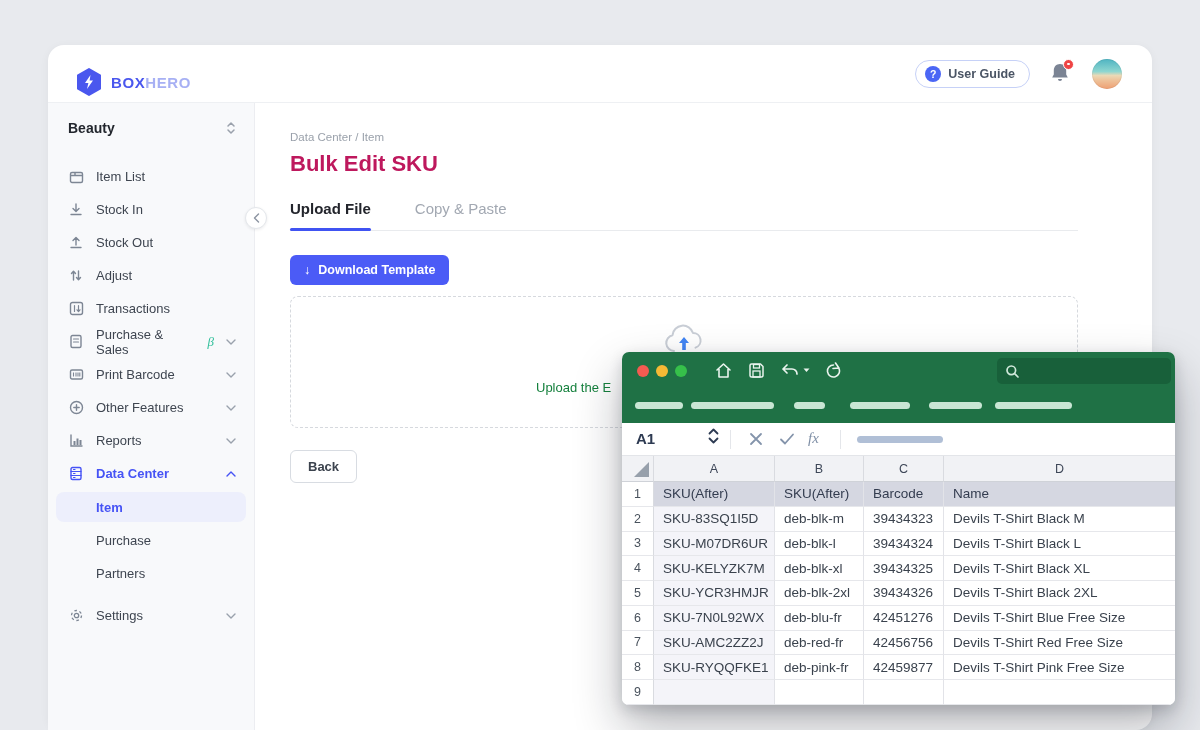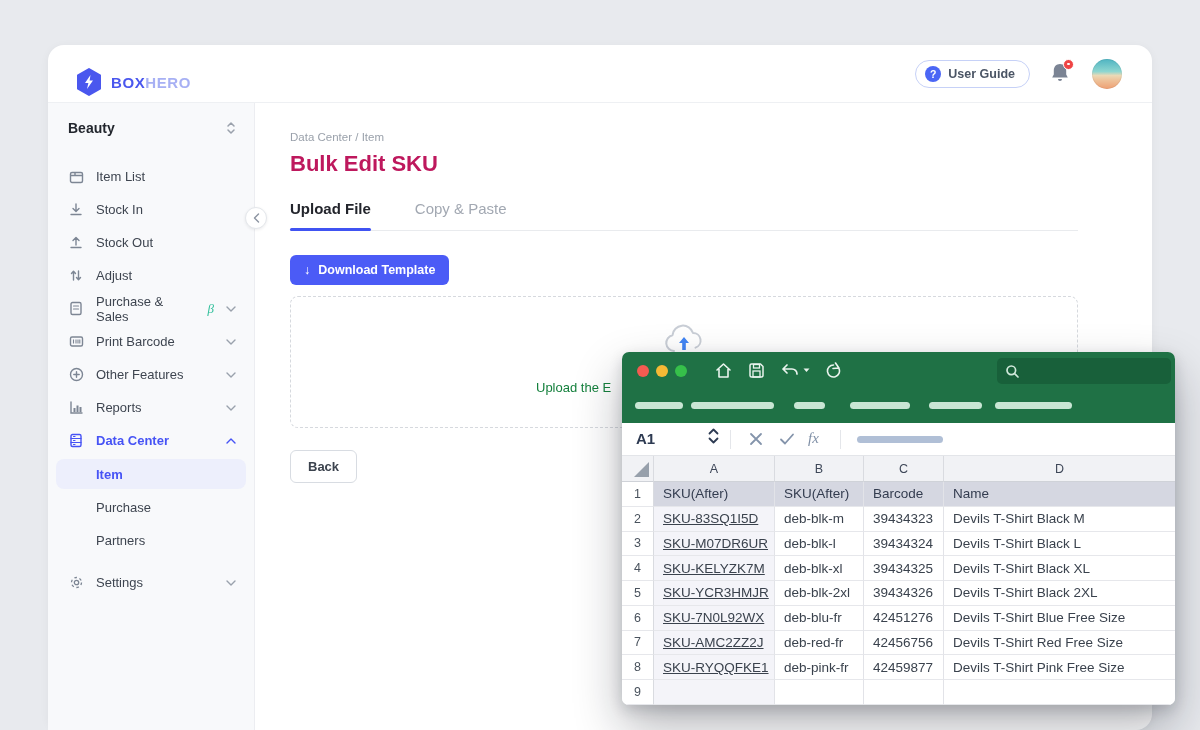--- a/index.html
+++ b/index.html
@@ -132,21 +132,21 @@
   .rownum {
     display:flex; align-items:center; justify-content:center; font-size:12.5px; color:#49525d;
     border-right:1px solid #d9dbe0; border-bottom:1px solid #e6e7eb; background:#fff;
   }
   .cell {
     display:flex; align-items:center; padding-left:9px; white-space:nowrap; overflow:hidden;
     border-right:1px solid #e2e3e8; border-bottom:1px solid #e6e7eb; background:#fff;
   }
   .cell:last-child { border-right:none; }
   .drow.hdr .cell { background:#d5d7e1; color:#333c4f; }
-  .drow .cell.tint { background:#f4f4f9;text-decoration:underline; }
+  .drow .cell.tint { background:#f4f4f9; }
 </style>
 </head>
 <body>
 
 <div class="card">
 
   <div class="app-header">
     <div class="logo">
       <svg width="26" height="28" viewBox="0 0 26 28">
         <path d="M13 1 L24 7.3 V20.7 L13 27 L2 20.7 V7.3 Z" fill="#4a57ee" stroke="#4a57ee" stroke-width="2" stroke-linejoin="round"></path>
@@ -214,20 +214,29 @@
       <div class="nav-item">
         <span class="nicon">
           <svg width="14" height="15" viewBox="0 0 14 15">
               <path d="M4.5 12 V3.5 M2.5 5.5 L4.5 3.2 L6.5 5.5" fill="none" stroke="#7d8694" stroke-width="1.4" stroke-linecap="round" stroke-linejoin="round"></path>
               <path d="M9.5 3 V11.5 M7.5 9.5 L9.5 11.8 L11.5 9.5" fill="none" stroke="#7d8694" stroke-width="1.4" stroke-linecap="round" stroke-linejoin="round"></path>
             </svg>
         </span>
         <span>Adjust</span>
       </div>
 
+      <div class="nav-item">
+        <span class="nicon">
+          <svg width="15" height="15" viewBox="0 0 15 15">
+              <rect x="1.5" y="1.5" width="12" height="12" rx="2" fill="none" stroke="#7d8694" stroke-width="1.4"></rect>
+              <path d="M5.5 4.5 v6 M9.5 4.5 v6 M8 8.8 L9.5 10.5 L11 8.8" fill="none" stroke="#7d8694" stroke-width="1.2" stroke-linecap="round" stroke-linejoin="round"></path>
+            </svg>
+        </span>
+        <span>Transactions</span>
+      </div>
 
       <div class="nav-item">
         <span class="nicon">
           <svg width="14" height="15" viewBox="0 0 14 15">
               <rect x="2" y="1.5" width="10" height="12" rx="1.5" fill="none" stroke="#7d8694" stroke-width="1.4"></rect>
               <path d="M4.5 5 h5 M4.5 8 h5" stroke="#7d8694" stroke-width="1.2" stroke-linecap="round"></path>
             </svg>
         </span>
         <span>Purchase &amp; Sales</span>
         <span class="beta">β</span>

